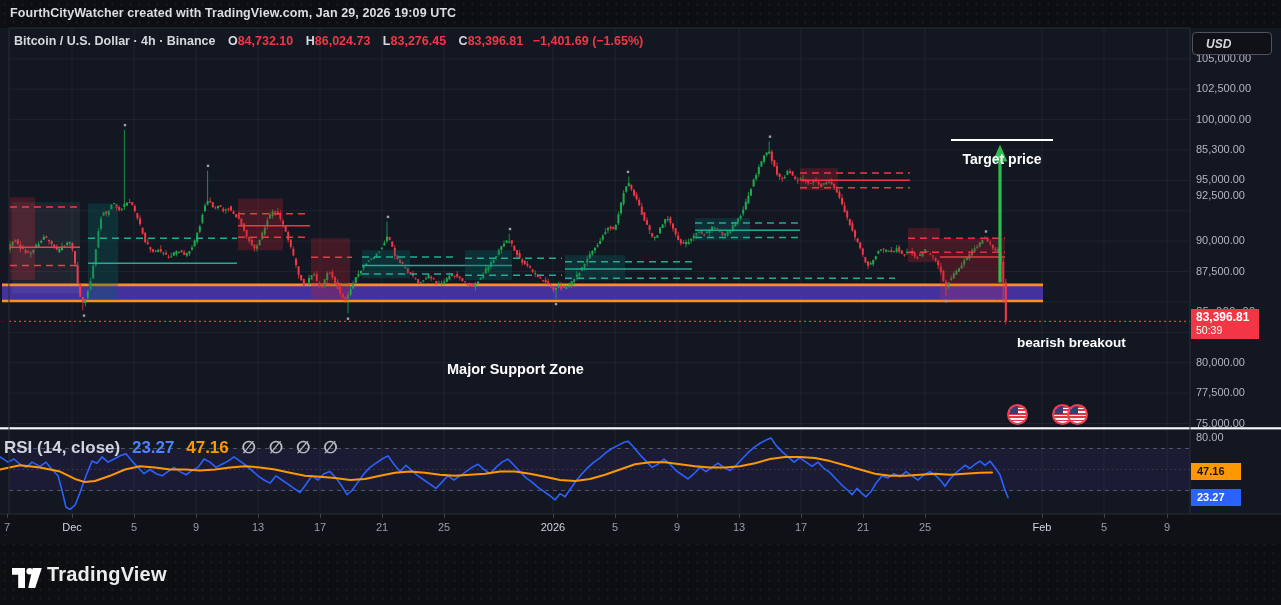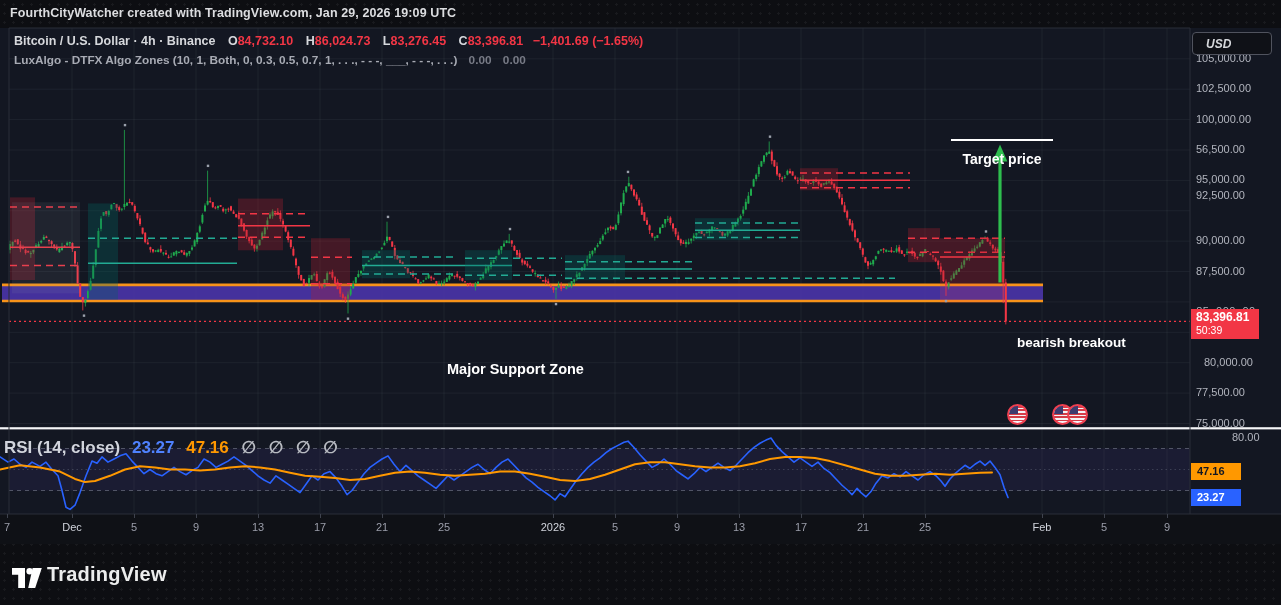--- a/index.html
+++ b/index.html
@@ -931,59 +931,54 @@
 
   <div class="ov legend1">
     <span>Bitcoin / U.S. Dollar · 4h · Binance</span>
     <span class="k">O</span><span class="val">84,732.10</span>
     <span class="k">H</span><span class="val">86,024.73</span>
     <span class="k">L</span><span class="val">83,276.45</span>
     <span class="k">C</span><span class="val">83,396.81</span>
     <span class="chg">−1,401.69 (−1.65%)</span>
   </div>
 
-  <div class="ov legend2">
-    <span>LuxAlgo - DTFX Algo Zones (10, 1, Both, 0, 0.3, 0.5, 0.7, 1, . . ., - - -, ___, - - -, . . .)</span>
-    <span class="dim">0.00</span>
-    <span class="dim">0.00</span>
-  </div>
 
   <div class="ov rsi-legend">
     <span>RSI (14, close)</span>
     <span class="b">23.27</span>
     <span class="o">47.16</span>
     <span class="e">∅ ∅ ∅ ∅</span>
   </div>
 
   <div class="ov anno anno-target">Target price</div>
   <div class="ov target-underline"></div>
   <div class="ov anno anno-breakout">bearish breakout</div>
   <div class="ov anno anno-support">Major Support Zone</div>
 
   <div class="ov usd-btn">USD</div>
 
   <div class="ov price-axis" id="price-axis">
       <div class="p-tick" style="top: 51.8027px;">105,000.00</div>
       <div class="p-tick" style="top: 82.1941px;">102,500.00</div>
       <div class="p-tick" style="top: 112.586px;">100,000.00</div>
-      <div class="p-tick" style="top: 142.977px;">56,500.00</div>
+      <div class="p-tick" style="top: 142.977px;">85,300.00</div>
       <div class="p-tick" style="top: 173.368px;">95,000.00</div>
       <div class="p-tick" style="top: 189px;">92,500.00</div>
       <div class="p-tick" style="top: 234.151px;">90,000.00</div>
       <div class="p-tick" style="top: 264.543px;">87,500.00</div>
       <div class="p-tick" style="top: 305px; font-family: Liberation Mono, monospace;">85,000.00</div>
       <div class="p-tick" style="top: 325.326px;">82,500.00</div>
-      <div class="p-tick" style="top: 355.717px; margin-left: 8px;">80,000.00</div>
+      <div class="p-tick" style="top: 355.717px;">80,000.00</div>
       <div class="p-tick" style="top: 386.109px;">77,500.00</div>
       <div class="p-tick" style="top: 416.5px;">75,000.00</div>
       <div class="price-tag" style="top: 309.424px; background: rgb(242, 54, 69);">
         <div class="l1">83,396.81</div>
         <div class="l2">50:39</div>
       </div>
-      <div class="p-tick" style="top: 431px; margin-left: 36px;">80.00</div>
+      <div class="p-tick" style="top: 431px;">80.00</div>
       <div class="rsi-tag" style="top: 463.482px; background: rgb(255, 152, 0); color: rgb(19, 23, 34);">47.16</div>
       <div class="rsi-tag" style="top: 488.567px; background: rgb(41, 98, 255); color: rgb(255, 255, 255);">23.27</div>
     </div>
   <div class="ov time-axis" id="time-axis">
       <div class="t-mark" style="left: 7px;"></div>
       <div class="t-tick" style="left: 7px;">7</div>
       <div class="t-mark" style="left: 72px;"></div>
       <div class="t-tick em" style="left: 72px;">Dec</div>
       <div class="t-mark" style="left: 134px;"></div>
       <div class="t-tick" style="left: 134px;">5</div>

